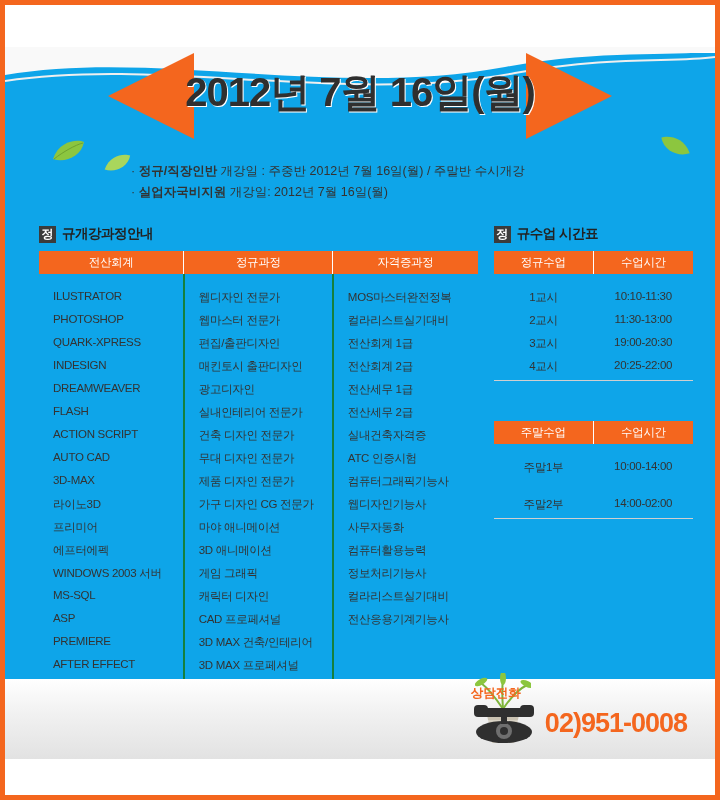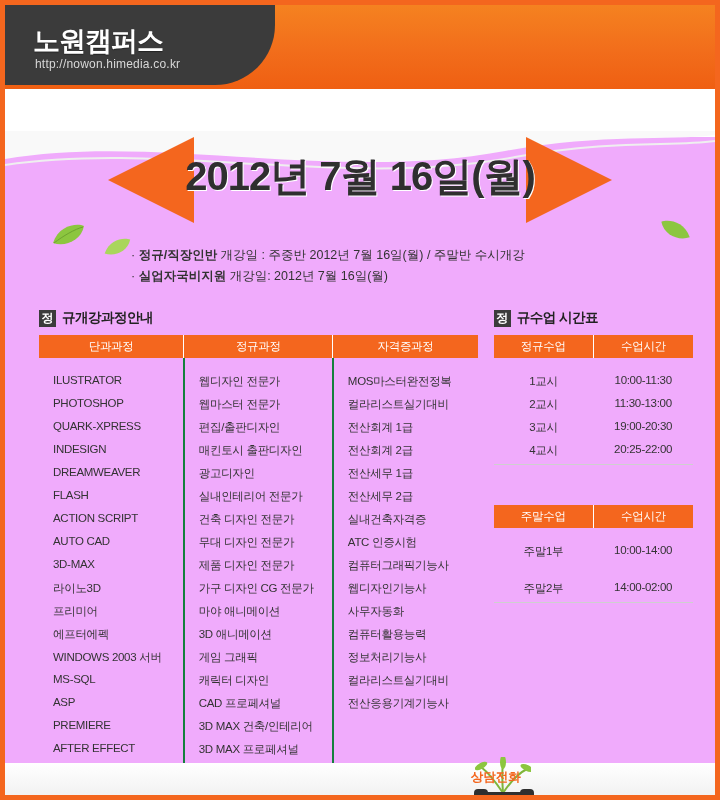--- a/index.html
+++ b/index.html
@@ -53,21 +53,21 @@
     left: 30px;
     top: 52px;
     color: #d8d8d8;
     font-size: 12px;
     letter-spacing: .2px;
   }
 
   
   .body-area {
     position: relative;
-    background: #f0abfc;
+    background: #0ea5e9;
     height: 626px;
   }
   .swoosh {
     position: absolute;
     top: -6px;
     left: 0;
     width: 710px;
     height: 70px;
     pointer-events: none;
   }
@@ -218,25 +218,20 @@
     letter-spacing: -1px;
   }
 
   .leaf { position: absolute; }
 </style>
 </head>
 <body>
 
 <div class="page">
 
-  <div class="header">
-    <div class="header-tab"></div>
-    <div class="logo-title">노원캠퍼스</div>
-    <div class="logo-url">http://nowon.himedia.co.kr</div>
-  </div>
 
   <div class="body-area">
 
     <svg class="swoosh" viewBox="0 0 710 70" preserveAspectRatio="none">
       <path d="M0,28 C150,2 330,52 500,20 C600,2 660,10 710,4 L710,0 L0,0 Z" fill="#f9f9f9"></path>
       <path d="M0,34 C160,10 340,58 510,26 C610,8 665,16 710,10" stroke="#efefef" stroke-width="2" fill="none"></path>
     </svg>
 
     <svg class="leaf" style="left:46px; top:86px;" width="34" height="24" viewBox="0 0 34 24">
       <path d="M2,20 C8,2 26,0 33,3 C30,18 14,24 2,20 Z" fill="#8cc63f"></path>
@@ -269,21 +264,21 @@
     <div class="content">
 
       <div class="col-left">
         <div class="sec-head">
           <span class="sec-badge">정</span>
           <span class="sec-title">규개강과정안내</span>
         </div>
         <table class="tbl courses">
           <thead>
             <tr>
-              <th style="width:33%">단과과정</th>
+              <th style="width:33%">전산회계</th>
               <th style="width:34%">정규과정</th>
               <th style="width:33%">자격증과정</th>
             </tr>
           </thead>
           <tbody>
             <tr class="spacer-row">
                 <td></td>
                 <td></td>
                 <td></td>
               </tr>
@@ -394,21 +389,21 @@
               <th style="width:50%">수업시간</th>
             </tr>
           </thead>
           <tbody>
             <tr class="spacer-row">
                 <td></td>
                 <td></td>
               </tr>
             <tr>
                 <td>1교시</td>
-                <td>10:00-11:30</td>
+                <td>10:10-11:30</td>
               </tr>
             <tr>
                 <td>2교시</td>
                 <td>11:30-13:00</td>
               </tr>
             <tr>
                 <td>3교시</td>
                 <td>19:00-20:30</td>
               </tr>
             <tr>

